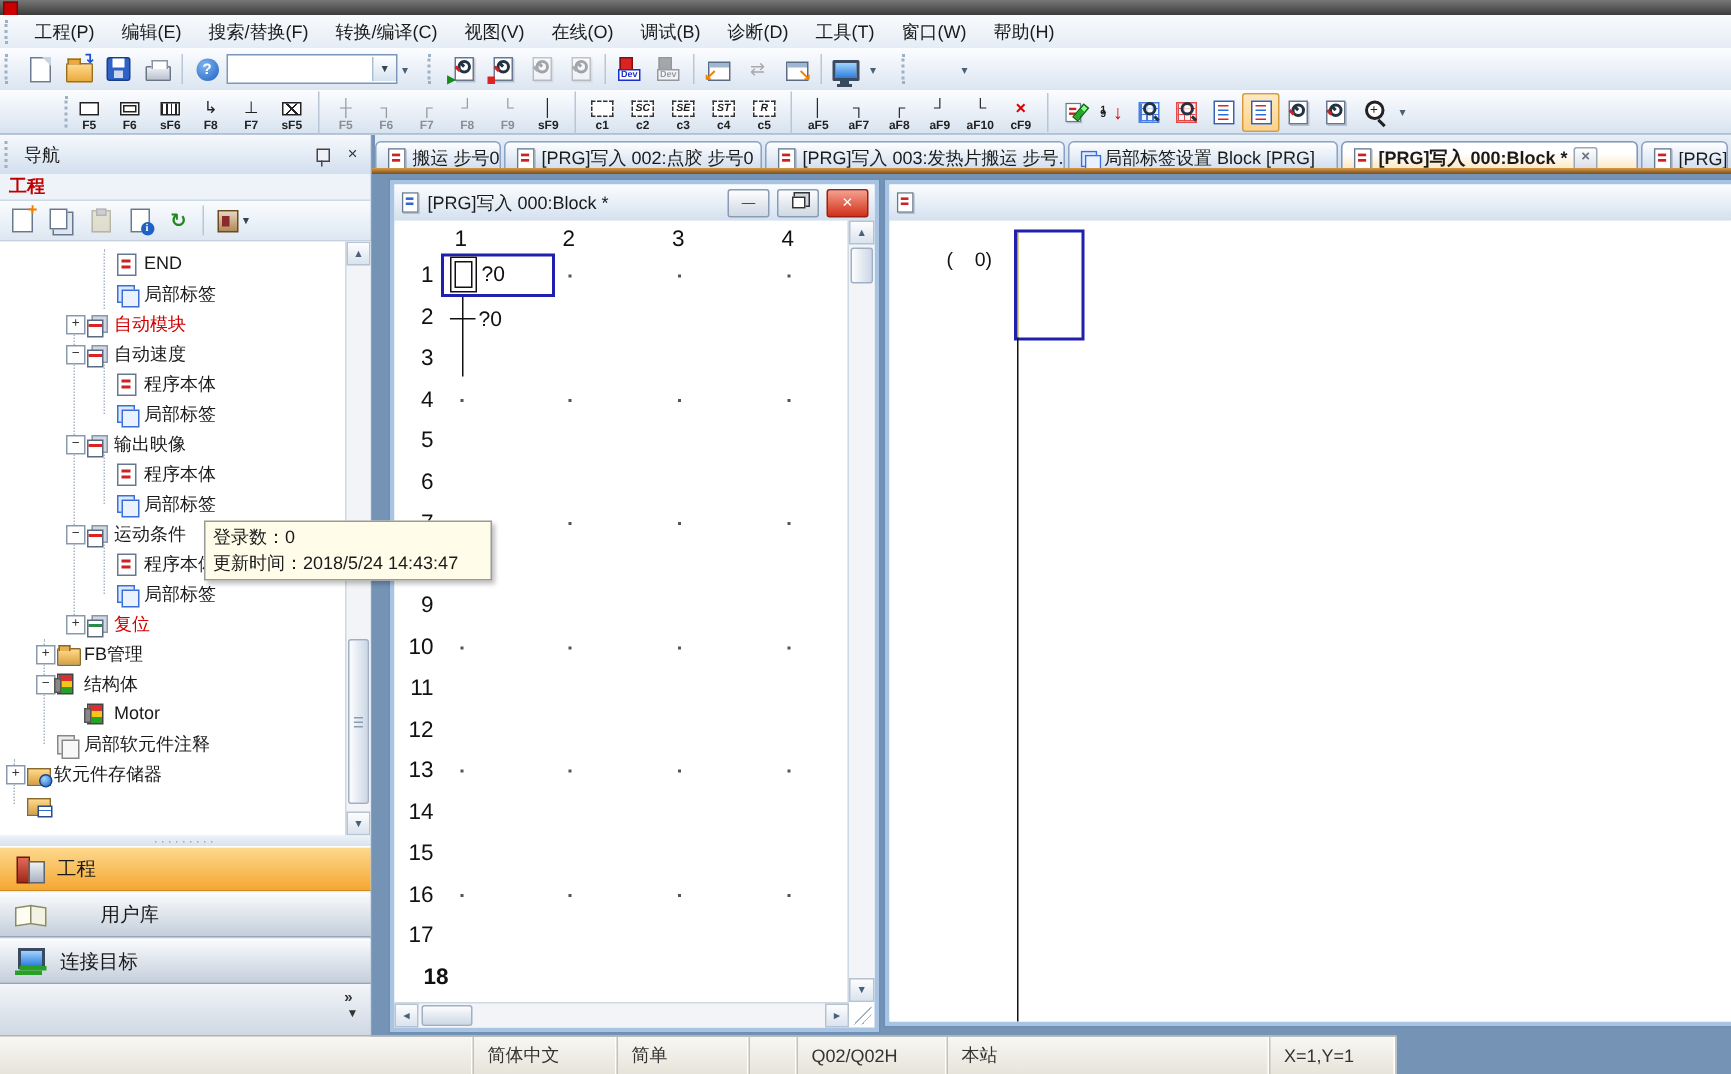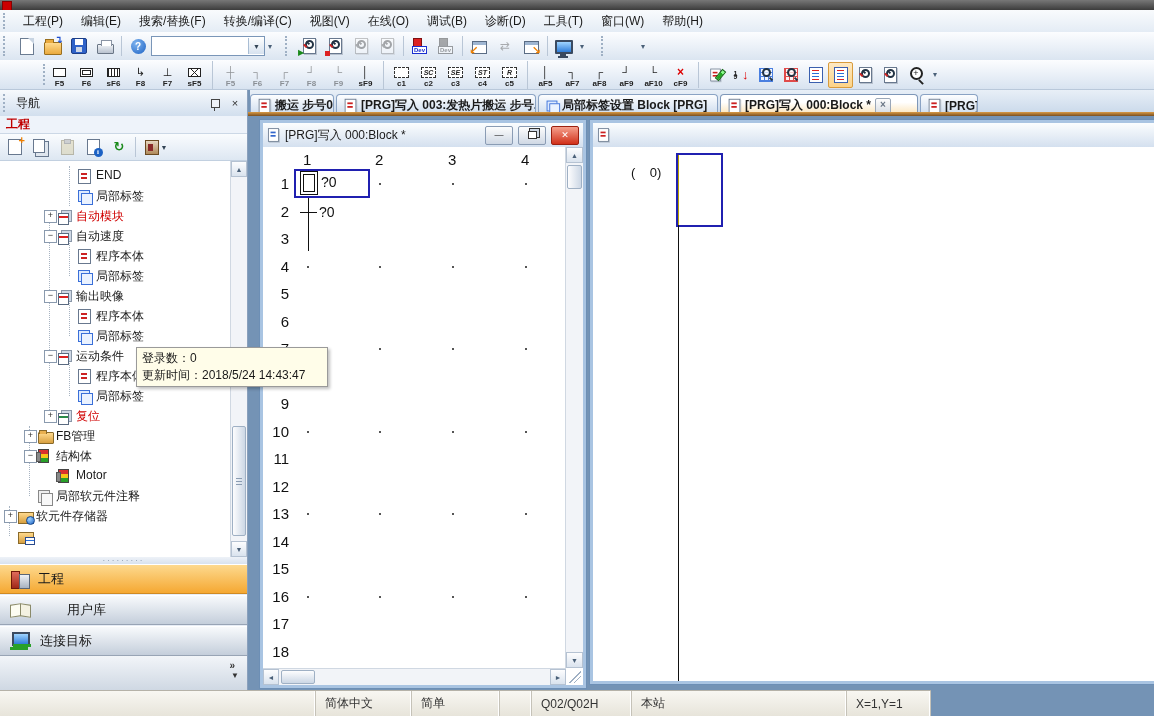--- a/index.html
+++ b/index.html
@@ -94,21 +94,21 @@
   .i-num19{width:16px;height:16px;font-size:7px;font-weight:bold;}
   .i-num19 .n1{position:absolute;left:1px;top:0;}
   .i-num19 .n9{position:absolute;left:1px;bottom:0;}
   .i-num19 .ar{position:absolute;right:0;top:0px;color:#d00;font-size:13px;font-weight:bold;line-height:15px;}
 
   
   #tabbar{left:250px;top:90px;width:904px;height:26px;background:linear-gradient(#e8eff7,#c7d7e9);display:flex;align-items:flex-end;overflow:hidden;}
   #tab-underline{left:248px;top:112px;width:906px;height:4px;background:linear-gradient(#d99a45,#7a4f1f);}
   .tab{height:22px;display:flex;align-items:center;gap:4px;padding:0 7px;box-sizing:border-box;
        background:linear-gradient(#fdfeff,#c9d9ec);border:1px solid #8aa3c4;border-bottom:none;
-       border-radius:4px 4px 0 0;margin-right:2px;white-space:nowrap;overflow:hidden;flex:none;font-weight:bold;}
+       border-radius:4px 4px 0 0;margin-right:2px;white-space:nowrap;overflow:hidden;flex:none;}
   .tab.active{background:linear-gradient(#ffffff 35%,#fbe0ae);font-weight:bold;border-color:#7e97b8;}
   .tab-close{width:14px;height:14px;border:1px solid #9aa7b8;border-radius:2px;background:linear-gradient(#fdfdfd,#d8dde4);
              color:#6a7686;font-size:10px;font-weight:bold;line-height:12px;text-align:center;flex:none;}
   .tabicon{flex:none;transform:scale(.9);}
 
   
   #navpanel{left:0;top:90px;width:248px;height:704px;background:#e7edf6;border-right:1px solid #8aa0bc;box-sizing:border-box;}
   #nav-header{position:absolute;left:0;top:0;width:100%;height:26px;background:linear-gradient(#f6f9fc,#d2dfee);
               border-bottom:1px solid #b9c8da;display:flex;align-items:center;}
   #nav-header .grip{margin-right:6px;}
@@ -498,20 +498,24 @@
         </div>
       </div>
     </span>
   <span class="chev">▾</span>
 </div>
 
 <div id="tabbar" class="abs">
     <div class="tab" style="width: 84px;">
       <span class="tabicon ico pgdoc"></span>
       <span>搬运 步号0</span>
+    </div>
+    <div class="tab" style="width: 172px;">
+      <span class="tabicon ico pgdoc"></span>
+      <span>[PRG]写入 002:点胶 步号0</span>
     </div>
     <div class="tab" style="width: 200px;">
       <span class="tabicon ico pgdoc"></span>
       <span>[PRG]写入 003:发热片搬运 步号...</span>
     </div>
     <div class="tab" style="width: 180px;">
       <span class="tabicon ico ic-label"></span>
       <span>局部标签设置 Block [PRG]</span>
     </div>
     <div class="tab active" style="width: 198px;">
@@ -709,21 +713,21 @@
         <span class="rownum" style="left: 2px; top: 220.5px;">8</span>
         <span class="rownum" style="left: 2px; top: 248px;">9</span>
         <span class="rownum" style="left: 2px; top: 275.5px;">10</span>
         <span class="rownum" style="left: 2px; top: 303px;">11</span>
         <span class="rownum" style="left: 2px; top: 330.5px;">12</span>
         <span class="rownum" style="left: 2px; top: 358px;">13</span>
         <span class="rownum" style="left: 2px; top: 385.5px;">14</span>
         <span class="rownum" style="left: 2px; top: 413px;">15</span>
         <span class="rownum" style="left: 2px; top: 440.5px;">16</span>
         <span class="rownum" style="left: 2px; top: 468px;">17</span>
-        <span class="rownum" style="left: 2px; top: 495.5px;">18</span>
+        <span class="rownum" style="left: 12px; top: 495.5px; font-weight: bold;">18</span>
       </div>
     <div id="sfc-dots">
         <div class="gdot" style="left: 116px; top: 36px;"></div>
         <div class="gdot" style="left: 189px; top: 36px;"></div>
         <div class="gdot" style="left: 262px; top: 36px;"></div>
         <div class="gdot" style="left: 44px; top: 118.5px;"></div>
         <div class="gdot" style="left: 116px; top: 118.5px;"></div>
         <div class="gdot" style="left: 189px; top: 118.5px;"></div>
         <div class="gdot" style="left: 262px; top: 118.5px;"></div>
         <div class="gdot" style="left: 44px; top: 201px;"></div>

